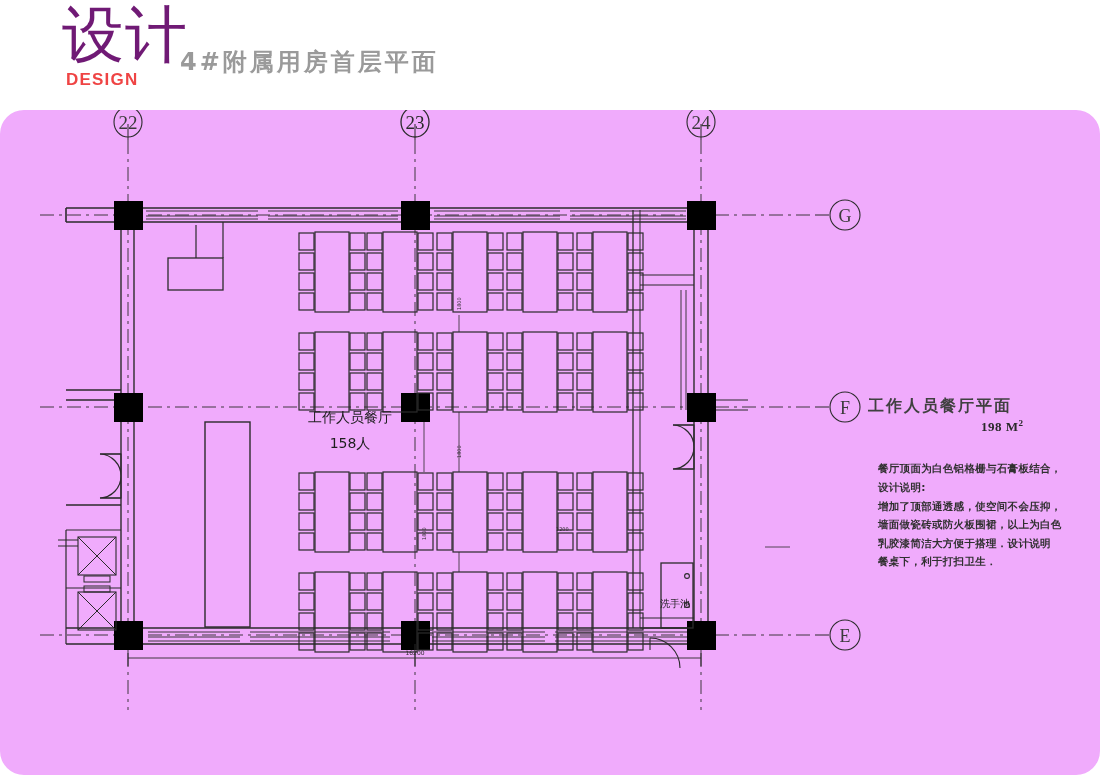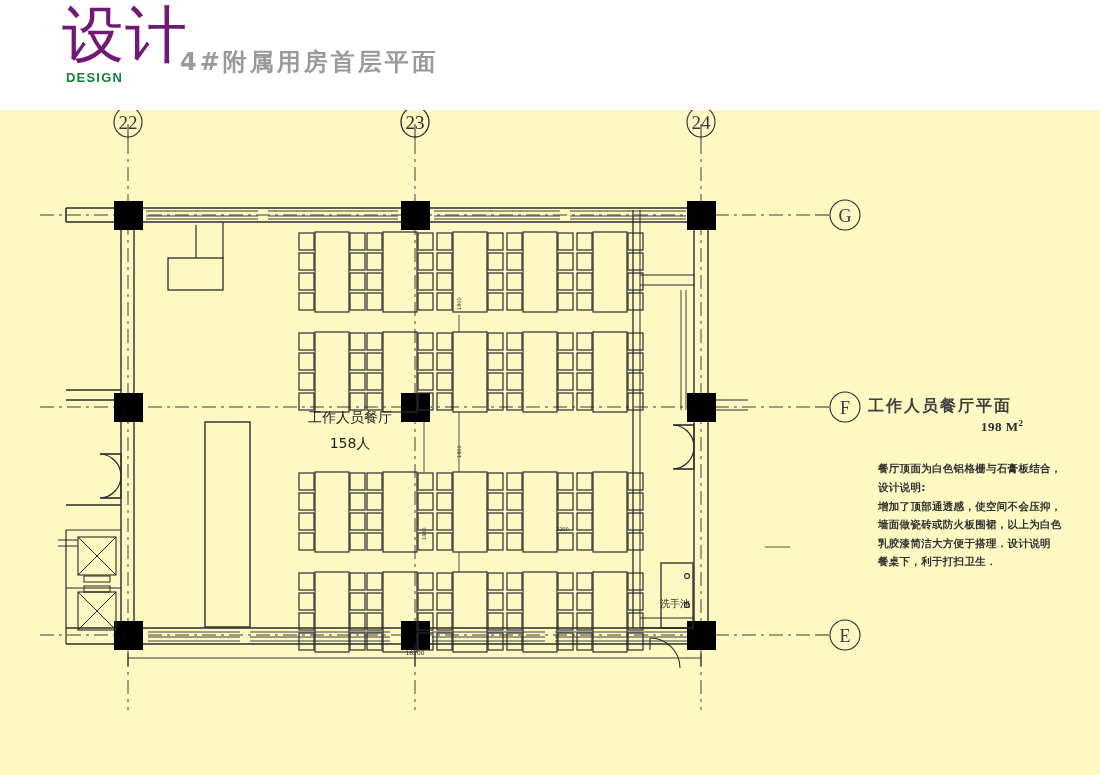--- a/index.html
+++ b/index.html
@@ -40,41 +40,42 @@
     font-weight: 400;
     color: #701a75;
     letter-spacing: 1px;
     line-height: 1;
     white-space: nowrap;
   }
   #logo-en {
     position: absolute;
     left: 4px; top: 62px;
     font-family: "Liberation Sans", sans-serif;
-    font-size: 13px;
+    font-size: 17px;
     font-weight: 700;
     letter-spacing: 1.2px;
-    color: #15803d;
+    color: #ef4444;
   }
   #header-title {
     position: absolute;
     left: 180px; top: 46px;
     font-family: "DejaVu Sans", sans-serif;
     font-size: 24px;
     font-weight: 700;
     letter-spacing: 3px;
     color: #9a9a9a;
     white-space: nowrap;
   }
   
   #canvas-area {
     position: absolute;
     left: 0; top: 110px;
     width: 1100px; height: 665px;
-    background: #fef9c3;
+    background: #f0abfc;
+    border-radius: 24px;
   }
   #plan-svg {
     position: absolute;
     left: 0; top: 0;
   }
   
   #right-panel {
     position: absolute;
     left: 868px; top: 288px;
     width: 232px;

